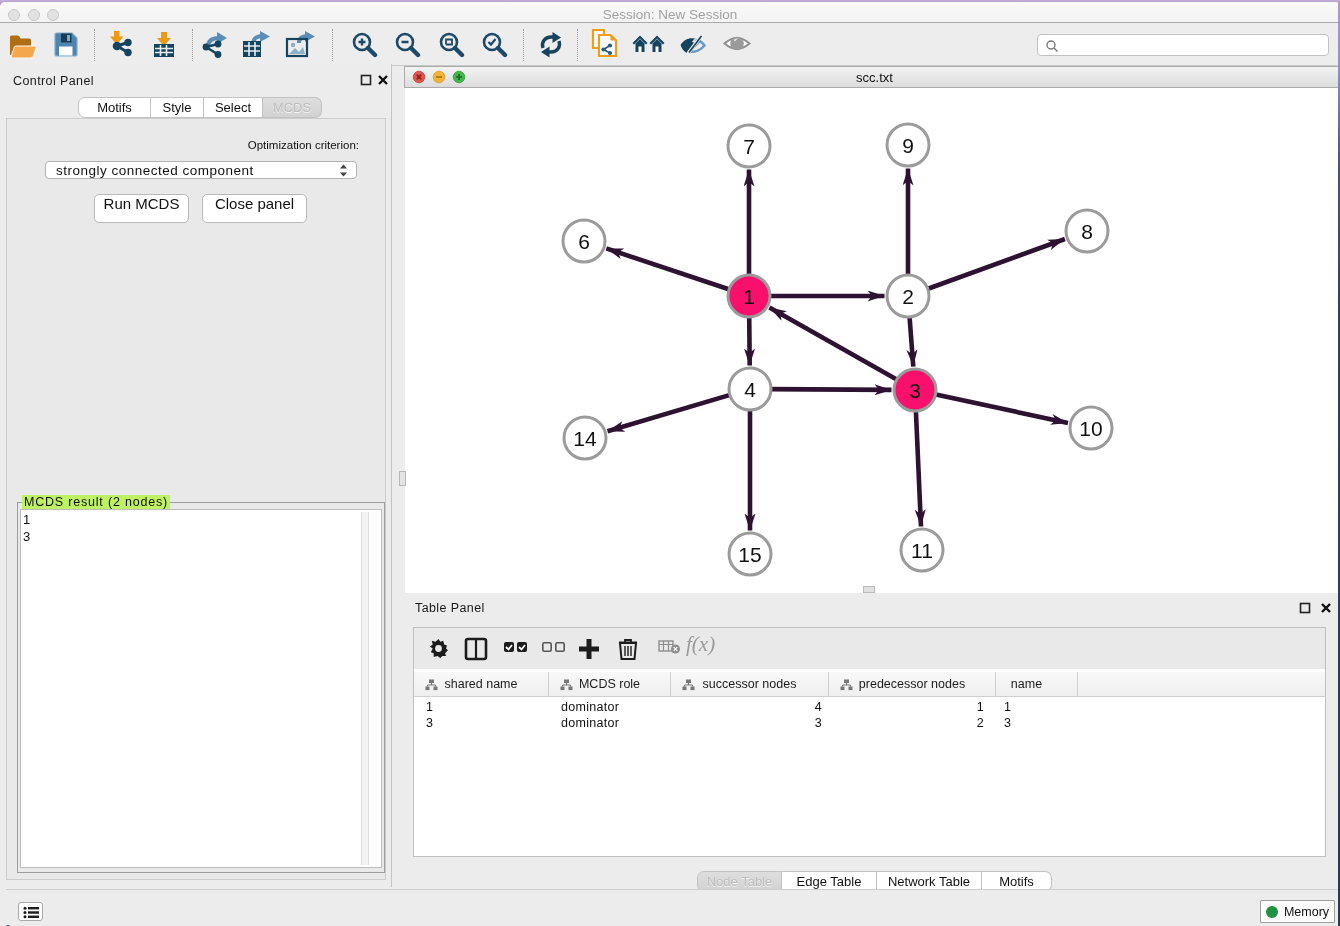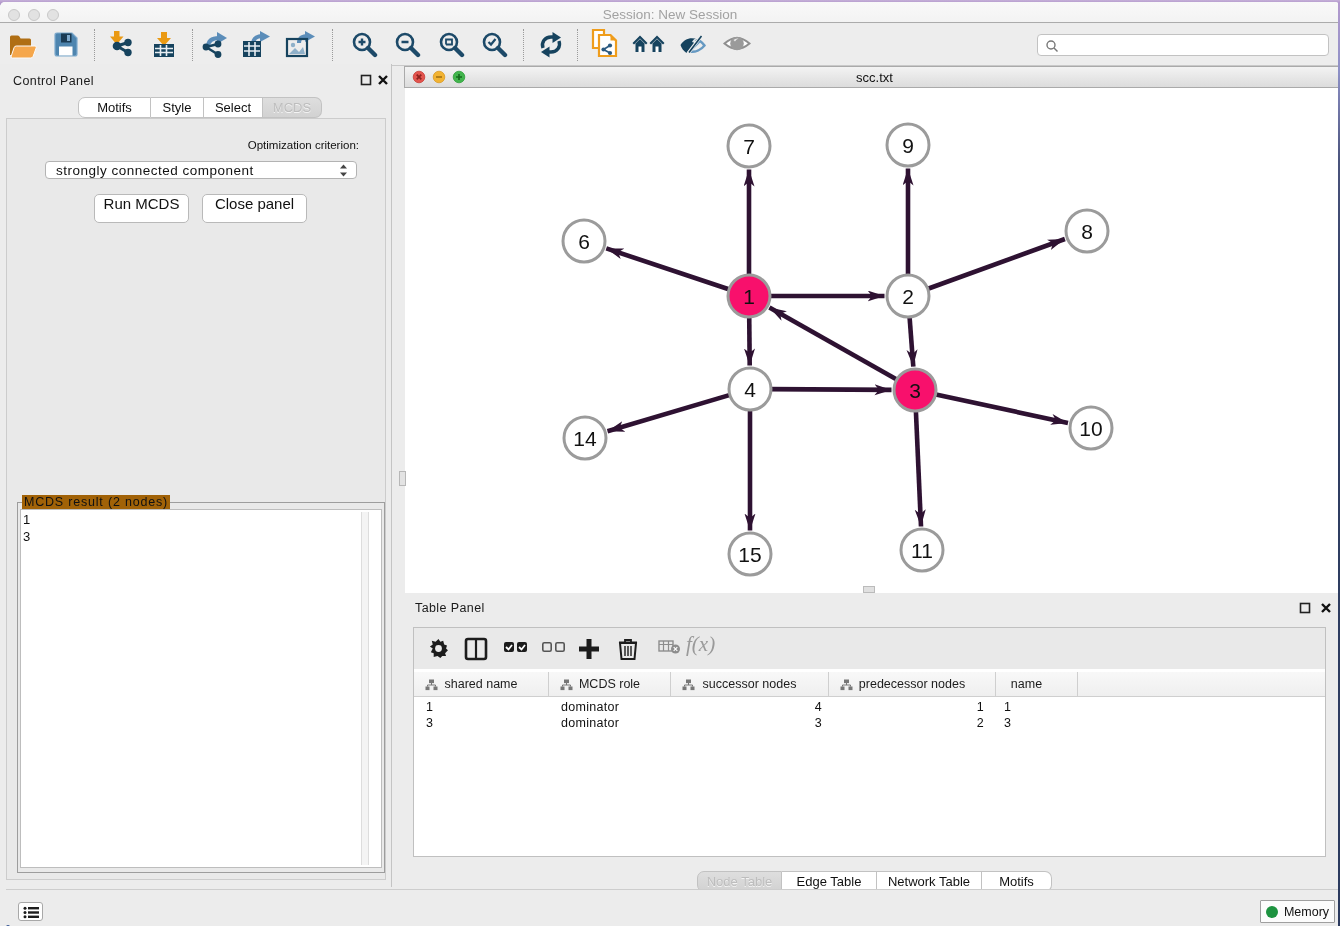--- a/index.html
+++ b/index.html
@@ -46,21 +46,21 @@
   text-shadow:0 1px 0 #f4f4f4; }
 #cpbody { position:absolute; left:6px; top:54px; width:380px; height:762px;
   background:#e9e9e9; border:1px solid #cccccc; }
 #combo { position:absolute; left:38px; top:42px; width:312px; height:18px;
   background:#fff; border:1px solid #b3b3b3; border-radius:4px; font-size:13.5px;
   color:#111; line-height:17px; padding-left:10px; letter-spacing:0.5px; }
 .cbtn { position:absolute; height:29px; background:#fff; border:1px solid #b9b9b9;
   border-radius:5px; text-align:center; font-size:15px; color:#111; line-height:18px; }
 #mcdsbox { position:absolute; left:10px; top:376px; width:368px; height:378px;
   border:1px solid #9d9d9d; background:#e9e9e9; margin:0; padding:0; }
-#mcdsbox legend { font-size:12.5px; letter-spacing:0.8px; color:#111; margin-left:4px; padding:0 2px; background:#a16207; }
+#mcdsbox legend { font-size:12.5px; letter-spacing:0.8px; color:#111; margin-left:4px; padding:0 2px; background:#bef264; }
 #mcdsinner { position:absolute; left:2px; right:2px; top:0px; bottom:4px;
   background:#fff; border:1px solid #bdbdbd; }
 #mcdstext { position:absolute; left:2px; top:1px; font-size:13px; color:#111; line-height:17px; }
 #mcdsscroll { position:absolute; right:12px; top:2px; width:8px; bottom:2px;
   background:#f4f4f4; border-left:1px solid #ddd; border-right:1px solid #ddd; }
 
 #tbox { position:absolute; left:9px; top:32px; width:913px; height:230px;
   background:#fff; border:1px solid #c0c0c0; }
 #ttools { position:absolute; left:0; top:0; width:100%; height:41px; background:#e9e9e9; }
 #ttools svg { position:absolute; top:9px; }

